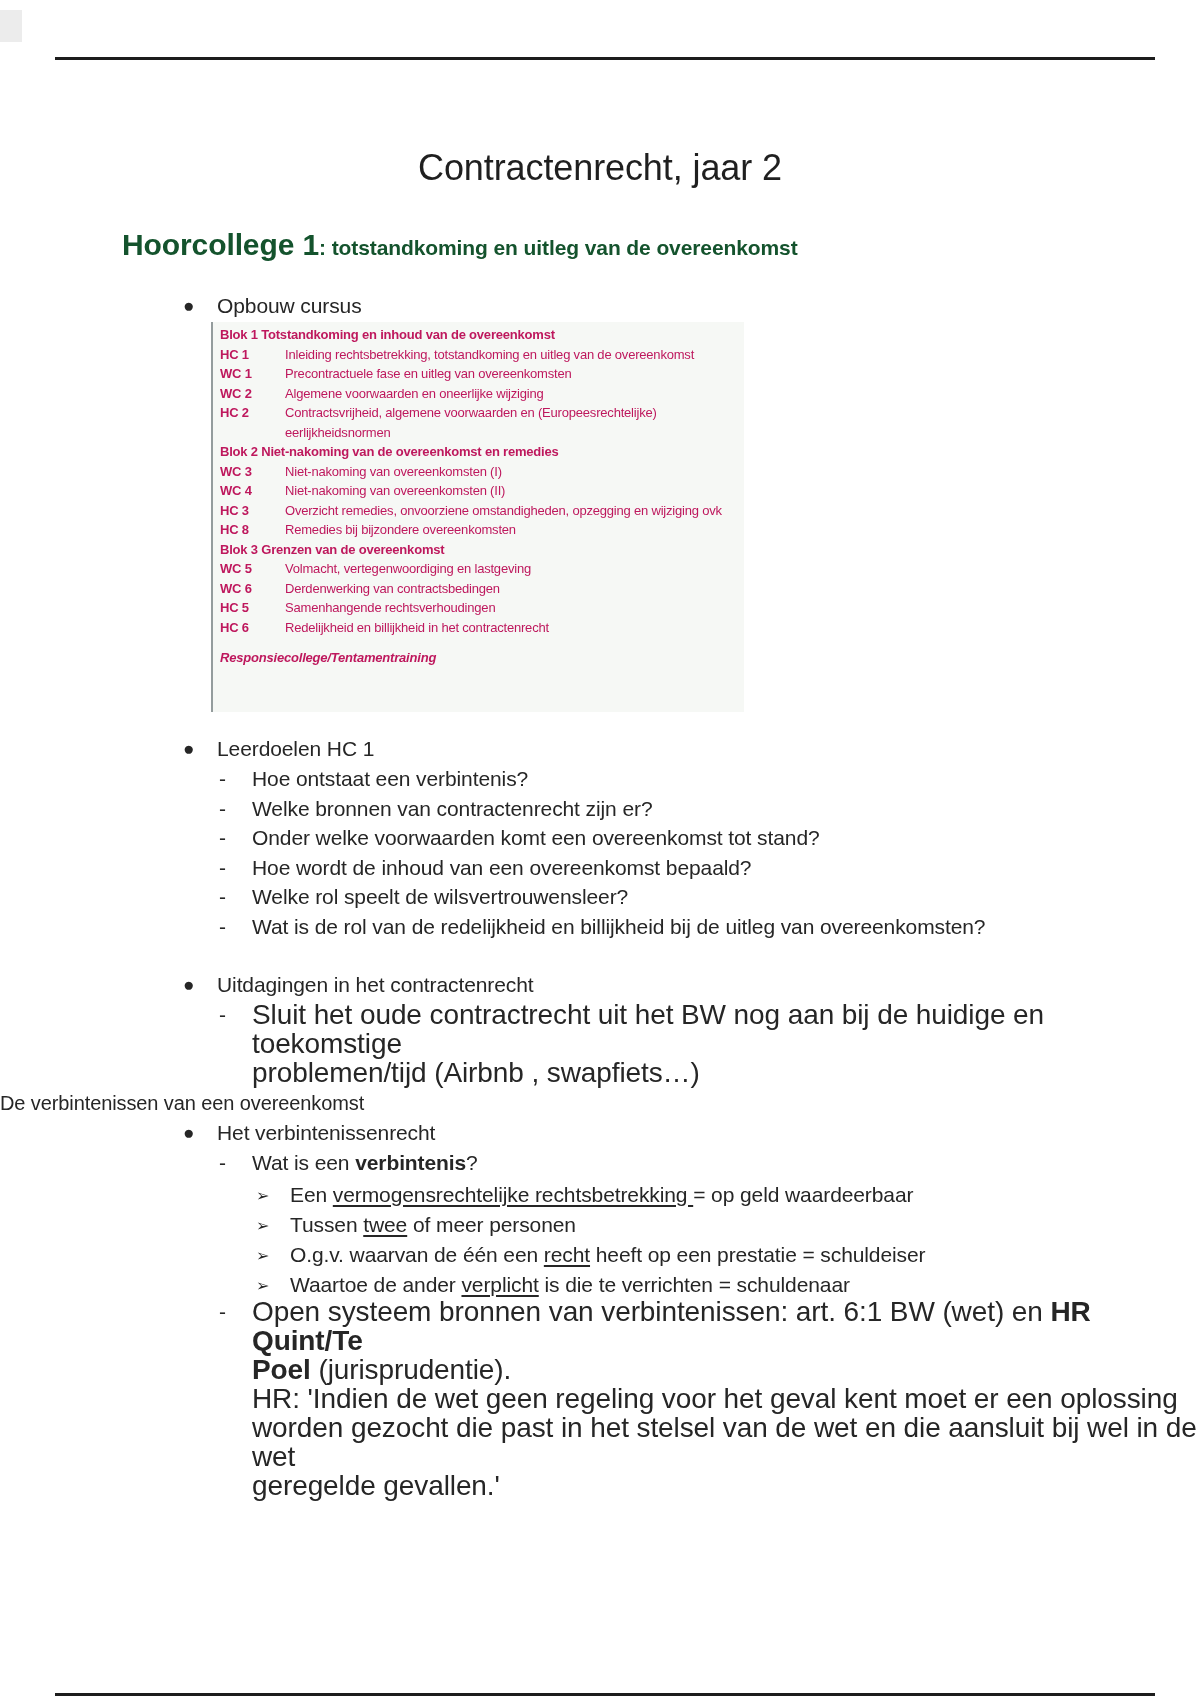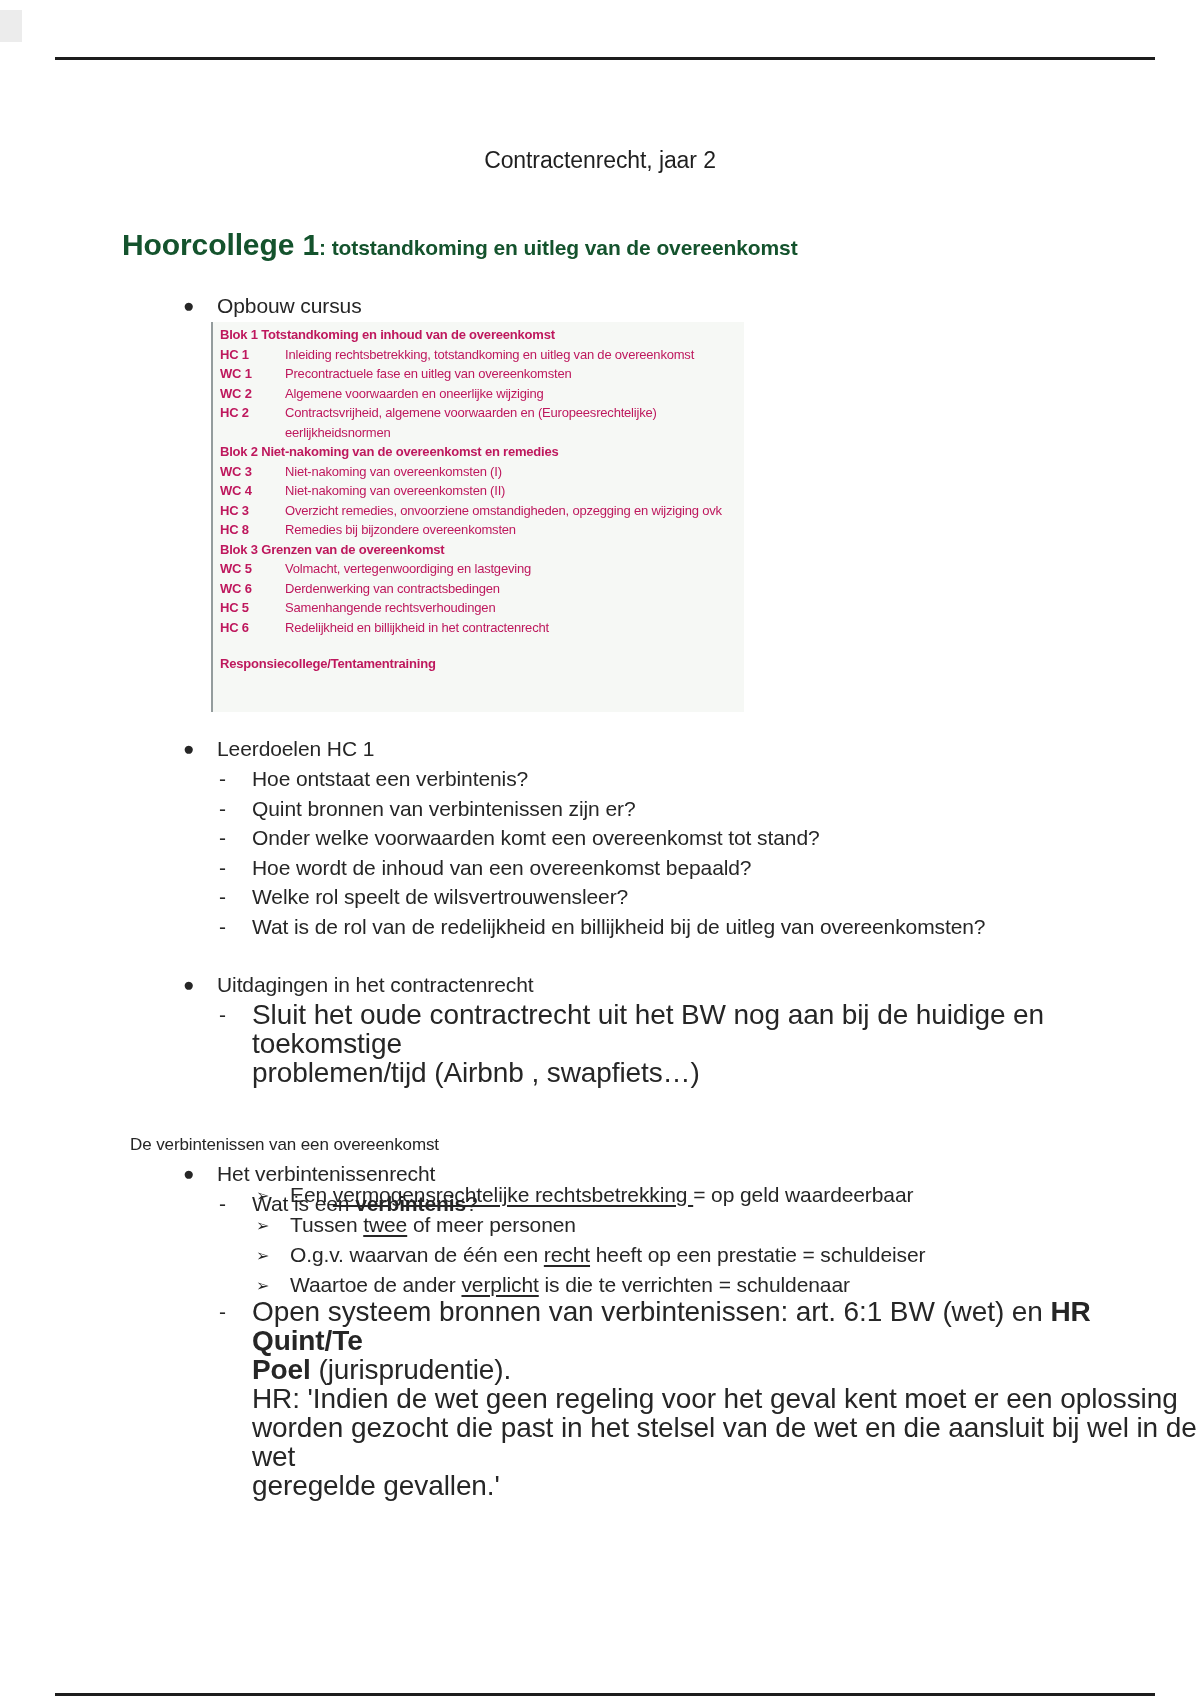--- a/index.html
+++ b/index.html
@@ -9,51 +9,51 @@
     font-family:"Liberation Sans", sans-serif; color:#262626;
     letter-spacing:-0.1px;
   }
   .scan-artifact { position:absolute; left:0; top:10px; width:22px; height:32px; background:#ececec; }
   .rule { position:absolute; left:55px; width:1100px; height:3px; background:#1d1d1d; }
   .rule-top { top:57px; }
   .rule-bottom { top:1693px; }
 
   .doc-title {
     position:absolute; top:147px; left:0; width:1200px;
-    text-align:center; font-size:23px; color:#1f1f1f;
+    text-align:center; font-size:36px; color:#1f1f1f;
   }
   .doc-heading { position:absolute; top:228px; left:122px; white-space:nowrap; color:#14532d;font-weight:bold; }
   .doc-heading .h-main { font-size:30px; }
   .doc-heading .h-suffix { font-size:21px; }
 
   .sec { position:absolute; left:0; width:1200px; }
   .li1 { position:relative; padding-left:217px; font-size:21px; line-height:30px; }
   .li1 .marker { position:absolute; left:183px; top:0; font-size:19px; }
   .li2 { position:relative; padding-left:252px; font-size:21px; line-height:29.5px; }
   .li2 .marker { position:absolute; left:219px; top:0; }
   .li3 { position:relative; padding-left:290px; font-size:21px; line-height:30px; }
   .li3 .marker { position:absolute; left:256px; top:1px; font-size:16px; }
-  .para { padding-left:130px; font-size:17px; line-height:29px;margin-top:41px; }
+  .para { font-size:20px; line-height:29px; }
   .cont-line { font-size:28px; line-height:29px; }
 
   .b { font-weight:bold; }
   .u { text-decoration:underline; text-decoration-thickness:2px; text-underline-offset:3px; }
 
   .course-table {
     position:absolute; left:211px; top:322px; width:533px; height:390px;
     background:#f6f8f5; border-left:2px solid #949c9d;
     padding:3px 0 0 7px; box-sizing:border-box;
     color:#be185d; font-size:13px; line-height:19.5px; letter-spacing:-0.2px;
   }
   .ct-block-title { font-weight:bold; }
   .ct-block + .ct-block { }
   .crow { display:flex; }
   .clabel { flex:none; width:65px; font-weight:bold; }
   .ctext { flex:1; }
-  .ct-footer { margin-top:17px; font-weight:bold; }
+  .ct-footer { margin-top:11px; font-weight:bold;font-style:italic; }
 </style>
 </head>
 <body>
 
 <div class="page">
   <div class="scan-artifact"></div>
   <div class="rule rule-top"></div>
   <div class="rule rule-bottom"></div>
 
   <div class="doc-title">Contractenrecht, jaar 2</div>
@@ -133,21 +133,21 @@
     </div>
     <div class="ct-footer">Responsiecollege/Tentamentraining</div>
   </div>
 
   <div class="sec" style="top:733px;">
     <div class="li1" style="line-height:31px;">
       <span class="marker">●</span>
       <span>Leerdoelen HC 1</span>
     </div>
     <div class="li2"><span class="marker">-</span><span>Hoe ontstaat een verbintenis?</span></div>
-    <div class="li2"><span class="marker">-</span><span>Quint bronnen van verbintenissen zijn er?</span></div>
+    <div class="li2"><span class="marker">-</span><span>Welke bronnen van contractenrecht zijn er?</span></div>
     <div class="li2"><span class="marker">-</span><span>Onder welke voorwaarden komt een overeenkomst tot stand?</span></div>
     <div class="li2"><span class="marker">-</span><span>Hoe wordt de inhoud van een overeenkomst bepaald?</span></div>
     <div class="li2"><span class="marker">-</span><span>Welke rol speelt de wilsvertrouwensleer?</span></div>
     <div class="li2"><span class="marker">-</span><span>Wat is de rol van de redelijkheid en billijkheid bij de uitleg van overeenkomsten?</span></div>
   </div>
 
   <div class="sec" style="top:970px;">
     <div class="li1">
       <span class="marker">●</span>
       <span>Uitdagingen in het contractenrecht</span>

